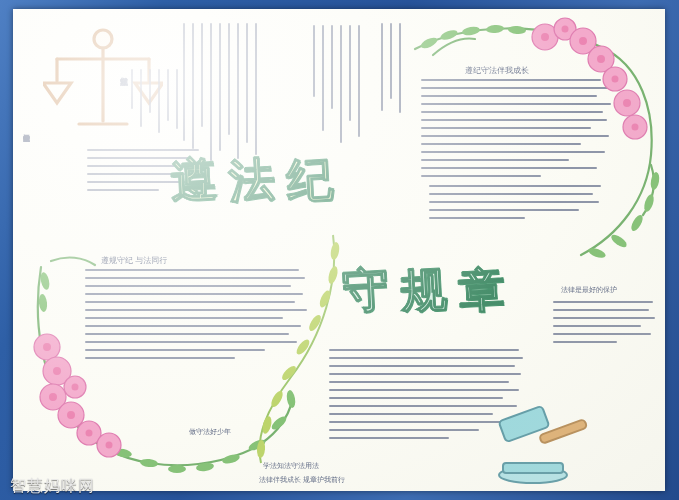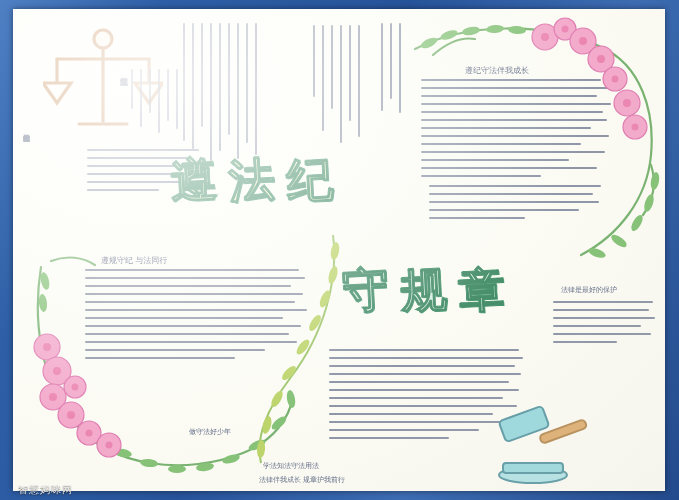--- a/index.html
+++ b/index.html
@@ -117,23 +117,23 @@
 
   
   #gavel { position: absolute; left: 470px; top: 392px; width: 120px; height: 86px; }
 
   
   .vine { position: absolute; }
 
   
   #watermark {
     position: absolute;
-    left: 18px;
+    left: 10px;
     bottom: 3px;
-    font-size: 10px;
+    font-size: 16px;
     color: #e8e8e8;
     text-shadow: 0 1px 1px rgba(0,0,0,.6);
     letter-spacing: 1px;
   }
 </style>
 </head>
 <body>
 
 <div id="photo">
 

